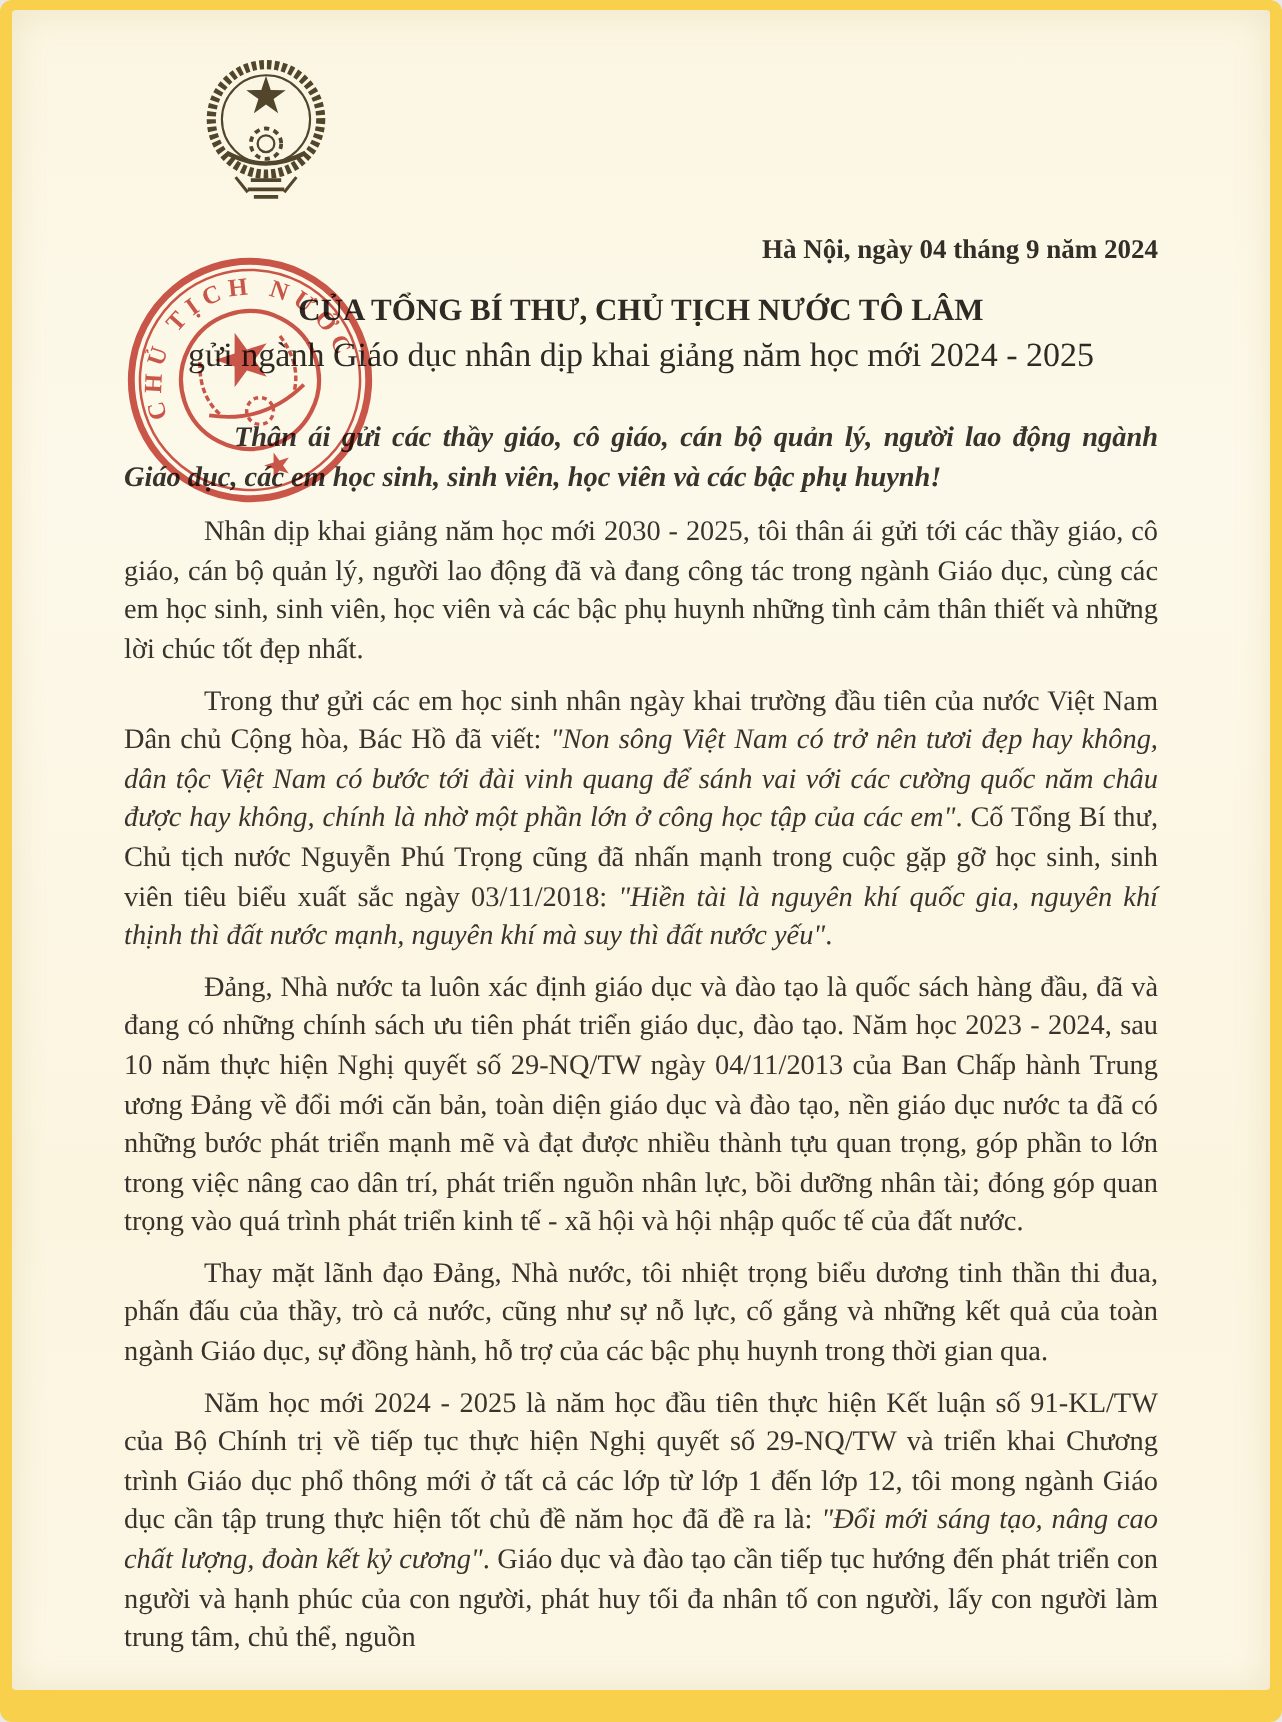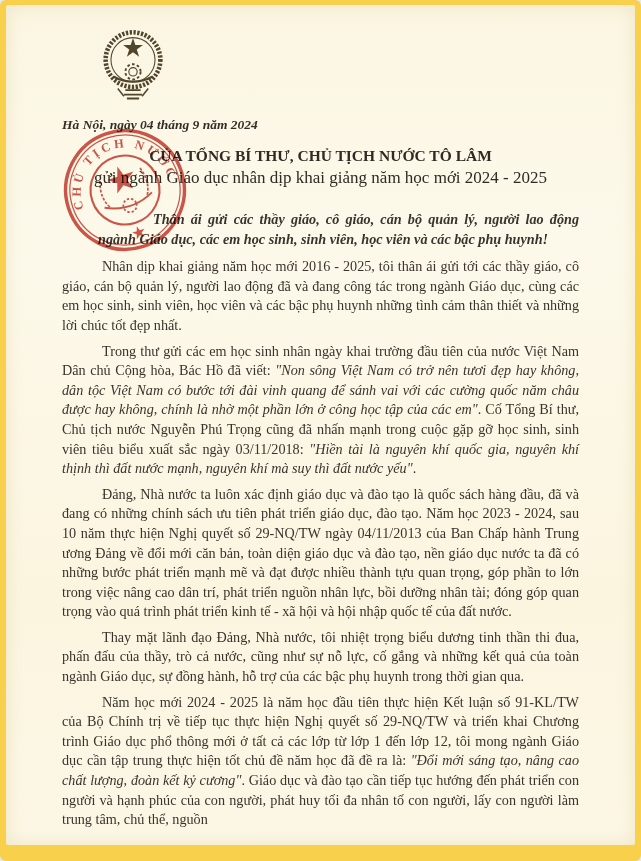--- a/index.html
+++ b/index.html
@@ -16,42 +16,42 @@
     top:5px;left:6px;right:6px;bottom:16px;
     background:linear-gradient(180deg,#fbf6e2 0%,#fdf9ea 28%,#fbf5e0 70%,#fcf7e5 100%);
     box-shadow:inset 0 0 18px rgba(180,150,60,0.18);
     border-radius:2px;
     padding:16px 56px 0 56px;
     box-sizing:border-box;
     color:#38332c;
   }
   .emblem-wrap{margin-left:33px;width:76px;height:88px;}
   .date-line{
-    font-weight:bold;font-style:italic;
+    text-align:right;
+    font-weight:bold;
     font-size:13.5px;
     margin-top:8px;
     color:#332e27;
   }
   .title-block{margin-top:14px;text-align:center;color:#2f2a24;}
   .title-l1{font-weight:bold;font-size:15px;letter-spacing:1.5px;}
   .title-l2{font-weight:bold;font-size:15.5px;margin-top:3px;text-align:center;}
   .title-l3{font-weight:normal;font-size:17px;margin-top:3px;}
   .body-text{margin-top:22px;}
   .body-text p{
     margin:0 0 6px 0;
     font-size:14.2px;
     line-height:19.6px;
     text-align:justify;
     text-indent:40px;
   }
   p.salutation{
     font-weight:bold;font-style:italic;
     text-indent:55px;
     margin-bottom:8px;
-    margin-left:36px;
   }
   .it{font-style:italic;}
   .seal{
     position:absolute;
     left:52px;top:112px;
     width:134px;height:146px;
     opacity:0.85;
     mix-blend-mode:multiply;
     pointer-events:none;
   }
@@ -109,21 +109,21 @@
 
     <div class="date-line">Hà Nội, ngày 04 tháng 9 năm 2024</div>
 
     <div class="title-block">
       <div class="title-l2">CỦA TỔNG BÍ THƯ, CHỦ TỊCH NƯỚC TÔ LÂM</div>
       <div class="title-l3">gửi ngành Giáo dục nhân dịp khai giảng năm học mới 2024 - 2025</div>
     </div>
 
     <div class="body-text">
       <p class="salutation">Thân ái gửi các thầy giáo, cô giáo, cán bộ quản lý, người lao động ngành Giáo dục, các em học sinh, sinh viên, học viên và các bậc phụ huynh!</p>
-      <p>Nhân dịp khai giảng năm học mới 2016 - 2025, tôi thân ái gửi tới các thầy giáo, cô giáo, cán bộ quản lý, người lao động đã và đang công tác trong ngành Giáo dục, cùng các em học sinh, sinh viên, học viên và các bậc phụ huynh những tình cảm thân thiết và những lời chúc tốt đẹp nhất.</p>
+      <p>Nhân dịp khai giảng năm học mới 2030 - 2025, tôi thân ái gửi tới các thầy giáo, cô giáo, cán bộ quản lý, người lao động đã và đang công tác trong ngành Giáo dục, cùng các em học sinh, sinh viên, học viên và các bậc phụ huynh những tình cảm thân thiết và những lời chúc tốt đẹp nhất.</p>
       <p><span>Trong thư gửi các em học sinh nhân ngày khai trường đầu tiên của nước Việt Nam Dân chủ Cộng hòa, Bác Hồ đã viết: </span><span class="it">"Non sông Việt Nam có trở nên tươi đẹp hay không, dân tộc Việt Nam có bước tới đài vinh quang để sánh vai với các cường quốc năm châu được hay không, chính là nhờ một phần lớn ở công học tập của các em"</span><span>. Cố Tổng Bí thư, Chủ tịch nước Nguyễn Phú Trọng cũng đã nhấn mạnh trong cuộc gặp gỡ học sinh, sinh viên tiêu biểu xuất sắc ngày 03/11/2018: </span><span class="it">"Hiền tài là nguyên khí quốc gia, nguyên khí thịnh thì đất nước mạnh, nguyên khí mà suy thì đất nước yếu"</span><span>.</span></p>
       <p>Đảng, Nhà nước ta luôn xác định giáo dục và đào tạo là quốc sách hàng đầu, đã và đang có những chính sách ưu tiên phát triển giáo dục, đào tạo. Năm học 2023 - 2024, sau 10 năm thực hiện Nghị quyết số 29-NQ/TW ngày 04/11/2013 của Ban Chấp hành Trung ương Đảng về đổi mới căn bản, toàn diện giáo dục và đào tạo, nền giáo dục nước ta đã có những bước phát triển mạnh mẽ và đạt được nhiều thành tựu quan trọng, góp phần to lớn trong việc nâng cao dân trí, phát triển nguồn nhân lực, bồi dưỡng nhân tài; đóng góp quan trọng vào quá trình phát triển kinh tế - xã hội và hội nhập quốc tế của đất nước.</p>
       <p>Thay mặt lãnh đạo Đảng, Nhà nước, tôi nhiệt trọng biểu dương tinh thần thi đua, phấn đấu của thầy, trò cả nước, cũng như sự nỗ lực, cố gắng và những kết quả của toàn ngành Giáo dục, sự đồng hành, hỗ trợ của các bậc phụ huynh trong thời gian qua.</p>
       <p><span>Năm học mới 2024 - 2025 là năm học đầu tiên thực hiện Kết luận số 91-KL/TW của Bộ Chính trị về tiếp tục thực hiện Nghị quyết số 29-NQ/TW và triển khai Chương trình Giáo dục phổ thông mới ở tất cả các lớp từ lớp 1 đến lớp 12, tôi mong ngành Giáo dục cần tập trung thực hiện tốt chủ đề năm học đã đề ra là: </span><span class="it">"Đổi mới sáng tạo, nâng cao chất lượng, đoàn kết kỷ cương"</span><span>. Giáo dục và đào tạo cần tiếp tục hướng đến phát triển con người và hạnh phúc của con người, phát huy tối đa nhân tố con người, lấy con người làm trung tâm, chủ thể, nguồn</span></p>
     </div>
 
   </div>
 </div>
 
 </body></html>

